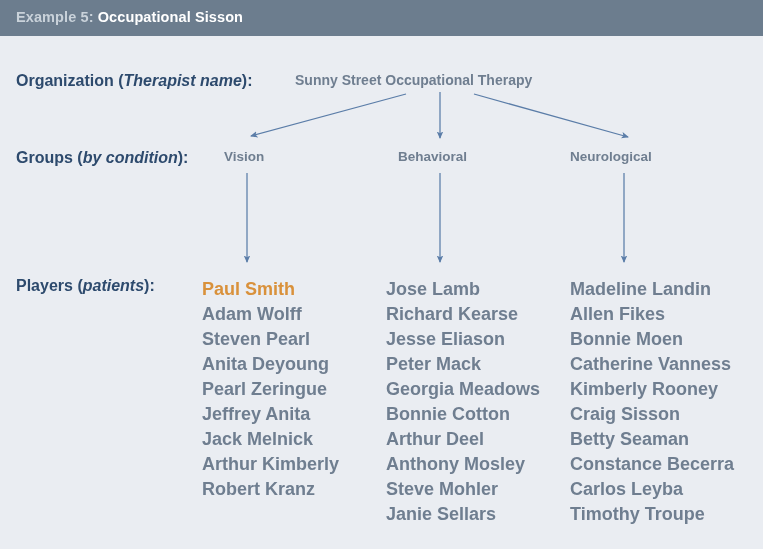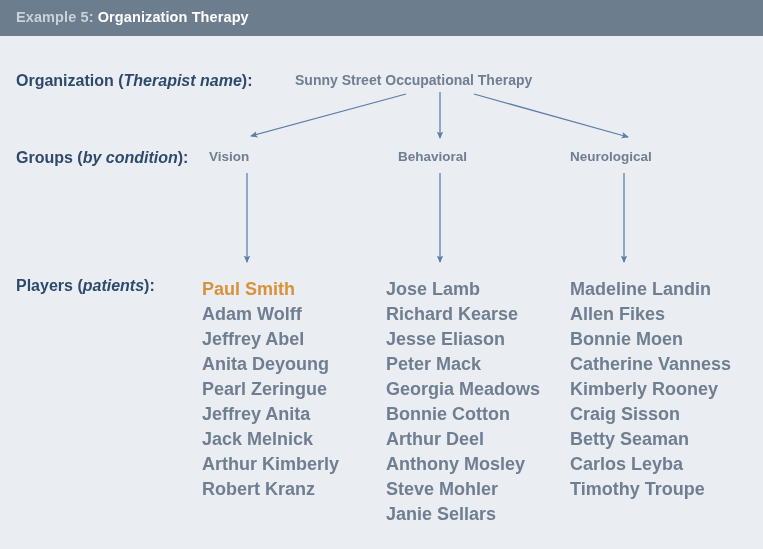--- a/index.html
+++ b/index.html
@@ -70,21 +70,21 @@
 
   
   .group-heading {
     position: absolute;
     top: 149px;
     font-size: 13.5px;
     font-weight: bold;
     color: #6f7e90;
     white-space: nowrap;
   }
-  .group-col-0 { left: 209px; }
+  .group-col-0 { left: 224px; }
   .group-col-1 { left: 398px; }
   .group-col-2 { left: 570px; text-align: center; }
 
   
   .player-col {
     position: absolute;
     top: 277px;
     font-size: 18px;
     font-weight: bold;
     color: #6f7e90;
@@ -108,21 +108,21 @@
   }
 </style>
 </head>
 <body>
 
 <div id="page">
 
   <div class="header-bar">
     <div class="header-title">
       <span class="prefix">Example 5:</span>
-      <span class="subject">Organization Therapy</span>
+      <span class="subject">Occupational Sisson</span>
     </div>
   </div>
 
   <svg id="connectors" viewBox="0 0 763 549" width="763" height="549">
     <defs>
       <marker id="arrowhead" markerWidth="7" markerHeight="7" refX="5.2" refY="3" orient="auto" markerUnits="strokeWidth">
         <path d="M0,0.4 L6,3 L0,5.6 L1.4,3 Z" fill="#5b7da8"></path>
       </marker>
     </defs>
     <g stroke="#5b7da8" stroke-width="1.25" fill="none" marker-end="url(#arrowhead)">
@@ -151,21 +151,21 @@
   <div class="group-heading group-col-1">Behavioral</div>
   <div class="group-heading group-col-2">Neurological</div>
 
   <div class="row-label" id="label-players">
     <span>Players (</span><span class="em">patients</span><span>):</span>
   </div>
 
   <div class="player-col col-0" id="players-vision">
       <span class="player-name highlight">Paul Smith</span>
       <span class="player-name">Adam Wolff</span>
-      <span class="player-name">Jeffrey Abel</span>
+      <span class="player-name">Steven Pearl</span>
       <span class="player-name">Anita Deyoung</span>
       <span class="player-name">Pearl Zeringue</span>
       <span class="player-name">Jeffrey Anita</span>
       <span class="player-name">Jack Melnick</span>
       <span class="player-name">Arthur Kimberly</span>
       <span class="player-name">Robert Kranz</span>
     </div>
   <div class="player-col col-1" id="players-behavioral">
       <span class="player-name">Jose Lamb</span>
       <span class="player-name">Richard Kearse</span>
@@ -179,17 +179,18 @@
       <span class="player-name">Janie Sellars</span>
     </div>
   <div class="player-col col-2" id="players-neurological">
       <span class="player-name">Madeline Landin</span>
       <span class="player-name">Allen Fikes</span>
       <span class="player-name">Bonnie Moen</span>
       <span class="player-name">Catherine Vanness</span>
       <span class="player-name">Kimberly Rooney</span>
       <span class="player-name">Craig Sisson</span>
       <span class="player-name">Betty Seaman</span>
+      <span class="player-name">Constance Becerra</span>
       <span class="player-name">Carlos Leyba</span>
       <span class="player-name">Timothy Troupe</span>
     </div>
 
 </div>
 
 </body></html>

